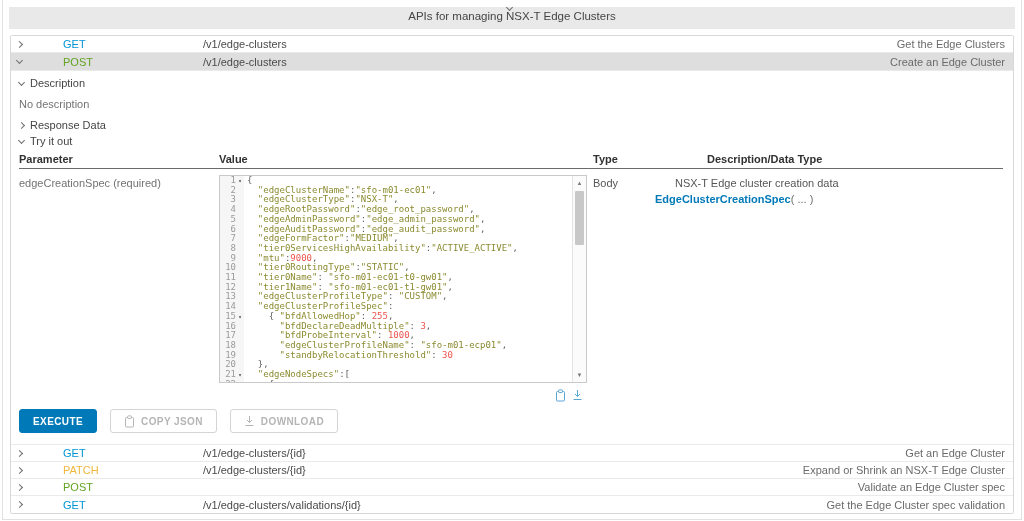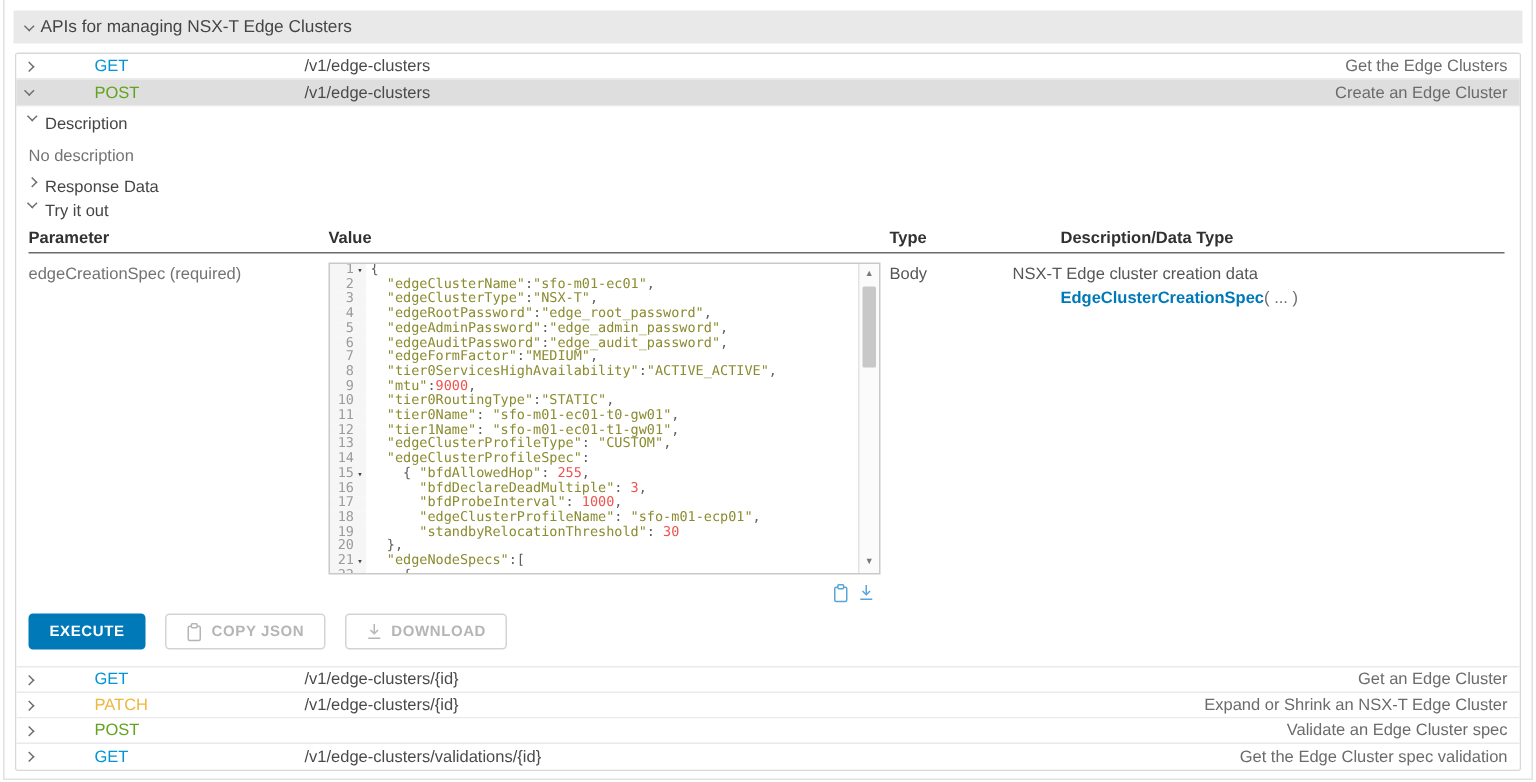--- a/index.html
+++ b/index.html
@@ -13,50 +13,50 @@
     border:1px solid #e1e1e1; border-top:none; background:#fff;
   }
   
   .chev { display:inline-block; width:5px; height:5px;
     border-right:1.3px solid #6e6e6e; border-bottom:1.3px solid #6e6e6e; }
   .chev.right { transform:rotate(-45deg); }
   .chev.down  { transform:rotate(45deg); margin-top:-2px; }
 
   .section-bar {
     margin:7px 6px 6px 6px; height:22px; background:#e9e9e9;
-    display:flex; align-items:center; padding:0 8px; font-size:11.5px; color:#454545;
+    display:flex; align-items:center; padding:0 8px; font-size:11.5px; color:#454545;flex-direction:column;
   }
   .section-bar .chev { margin-right:5px; }
 
   .ops-list { margin:0 7px; border:1px solid #d8d8d8; border-radius:2px; background:#fff; }
 
   .op-row {
     display:flex; align-items:center; height:17px; font-size:11px;
     border-bottom:1px solid #eaeaea; cursor:pointer; background:#fff;gap:36px;
   }
   .op-row.expanded { background:#dedede; height:18px; }
   .op-row:last-child { border-bottom:none; }
   .op-row .chev-cell { flex:0 0 16px; padding-left:6px; display:flex; align-items:center; }
   .op-row .method { flex:0 0 104px; font-weight:400; }
   .op-row .path  { flex:1 1 auto; color:#4a4a4a; }
   .op-row .summary { margin-left:auto; padding-right:8px; color:#6b6b6b; white-space:nowrap; }
 
   .detail { position:relative; height:374px; background:#fff; border-bottom:1px solid #eaeaea; }
-  .toggle-line { position:absolute; left:8px; font-size:11px; color:#454545; display:flex; gap:6px; cursor:pointer; }
+  .toggle-line { position:absolute; left:8px; font-size:11px; color:#454545; display:flex; align-items:center; gap:6px; cursor:pointer; }
   .muted { position:absolute; left:8px; font-size:11px; color:#737373; }
 
   .tbl-head { position:absolute; left:8px; right:10px; top:82px; height:16px;
     border-bottom:1px solid #6b6b6b; font-size:11px; color:#313131; }
   .tbl-head span { position:absolute; top:0; font-weight:600; }
   .th-0 { left:0; } .th-1 { left:200px; } .th-2 { left:574px; } .th-3 { left:688px; }
 
   .param-name { position:absolute; left:8px; top:106px; font-size:11px; color:#737373; }
   .param-type { position:absolute; left:582px; top:106px; font-size:11px; color:#565656; }
   .param-desc { position:absolute; left:664px; top:106px; font-size:11px; color:#565656; }
-  .param-link { position:absolute; left:696px; top:122px; font-size:11px; }
+  .param-link { position:absolute; left:644px; top:122px; font-size:11px; }
   .param-link a { color:#0079b8; font-weight:700; text-decoration:none; cursor:pointer; }
   .param-link .suffix { color:#6f6f6f; font-weight:400; }
 
   
   .editor { position:absolute; left:208px; top:104px; width:368px; height:208px;
     border:1px solid #c9c9c9; background:#fff; overflow:hidden; cursor:text; }
   .cm-area { position:absolute; left:0; top:0; right:14px; bottom:0; overflow:hidden;
     font-family:"DejaVu Sans Mono", monospace; font-size:9px; line-height:9.7px; }
   .cm-line { display:flex; white-space:pre; }
   .cm-gutter { flex:0 0 24px; background:#f6f6f6; color:#9b9b9b; display:flex; }

